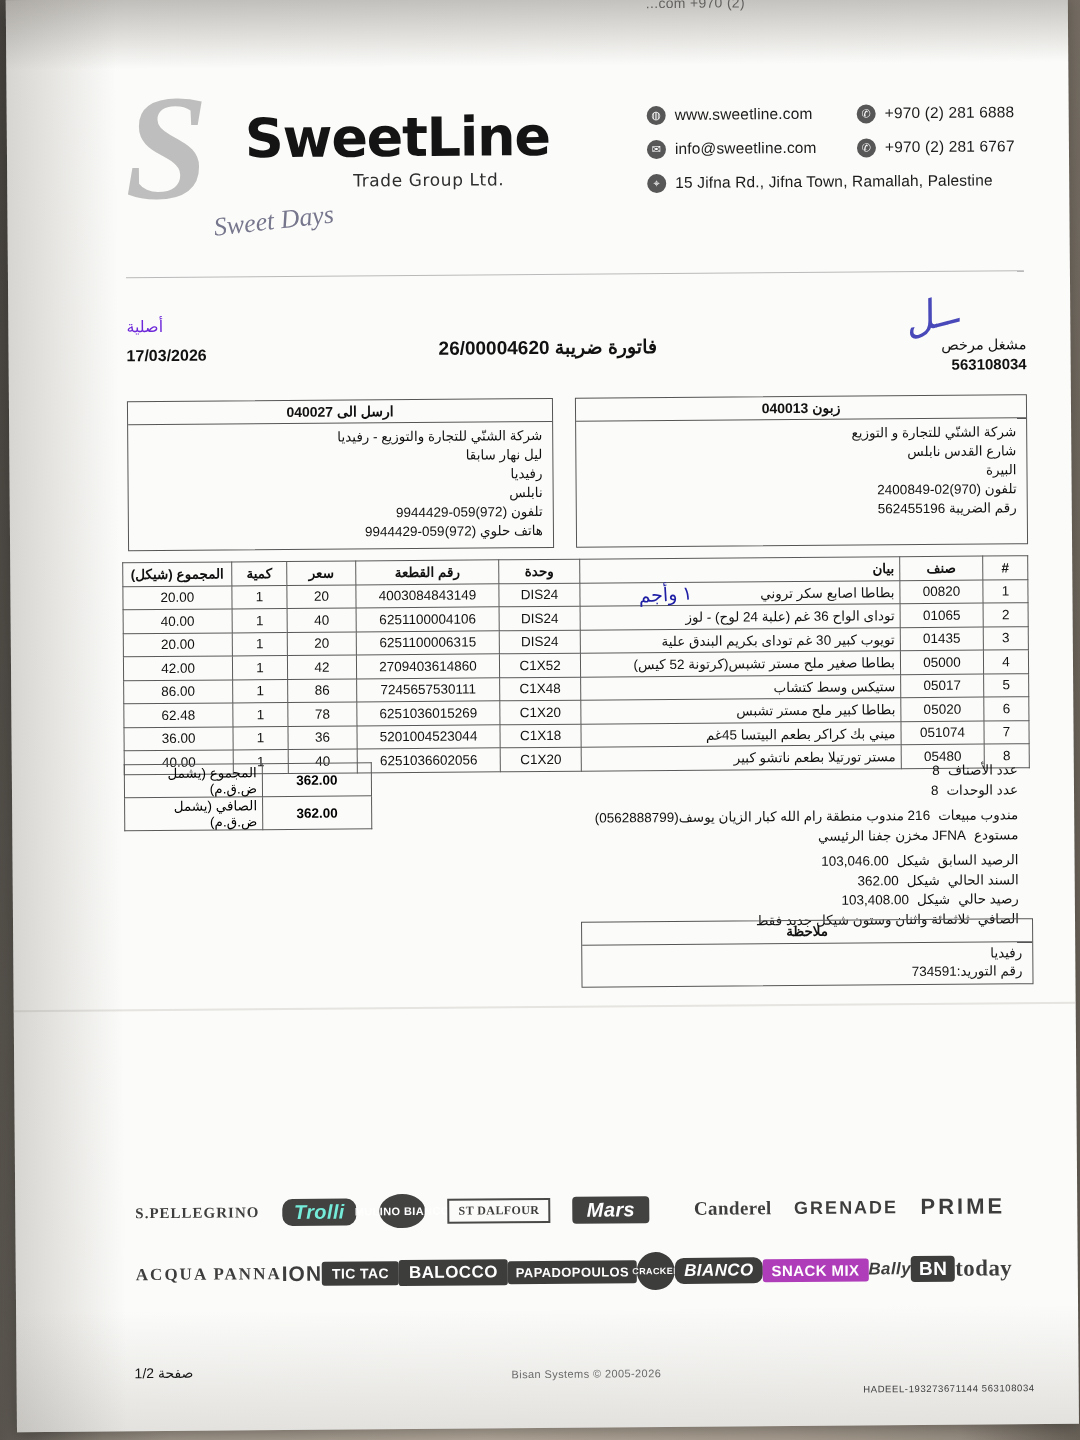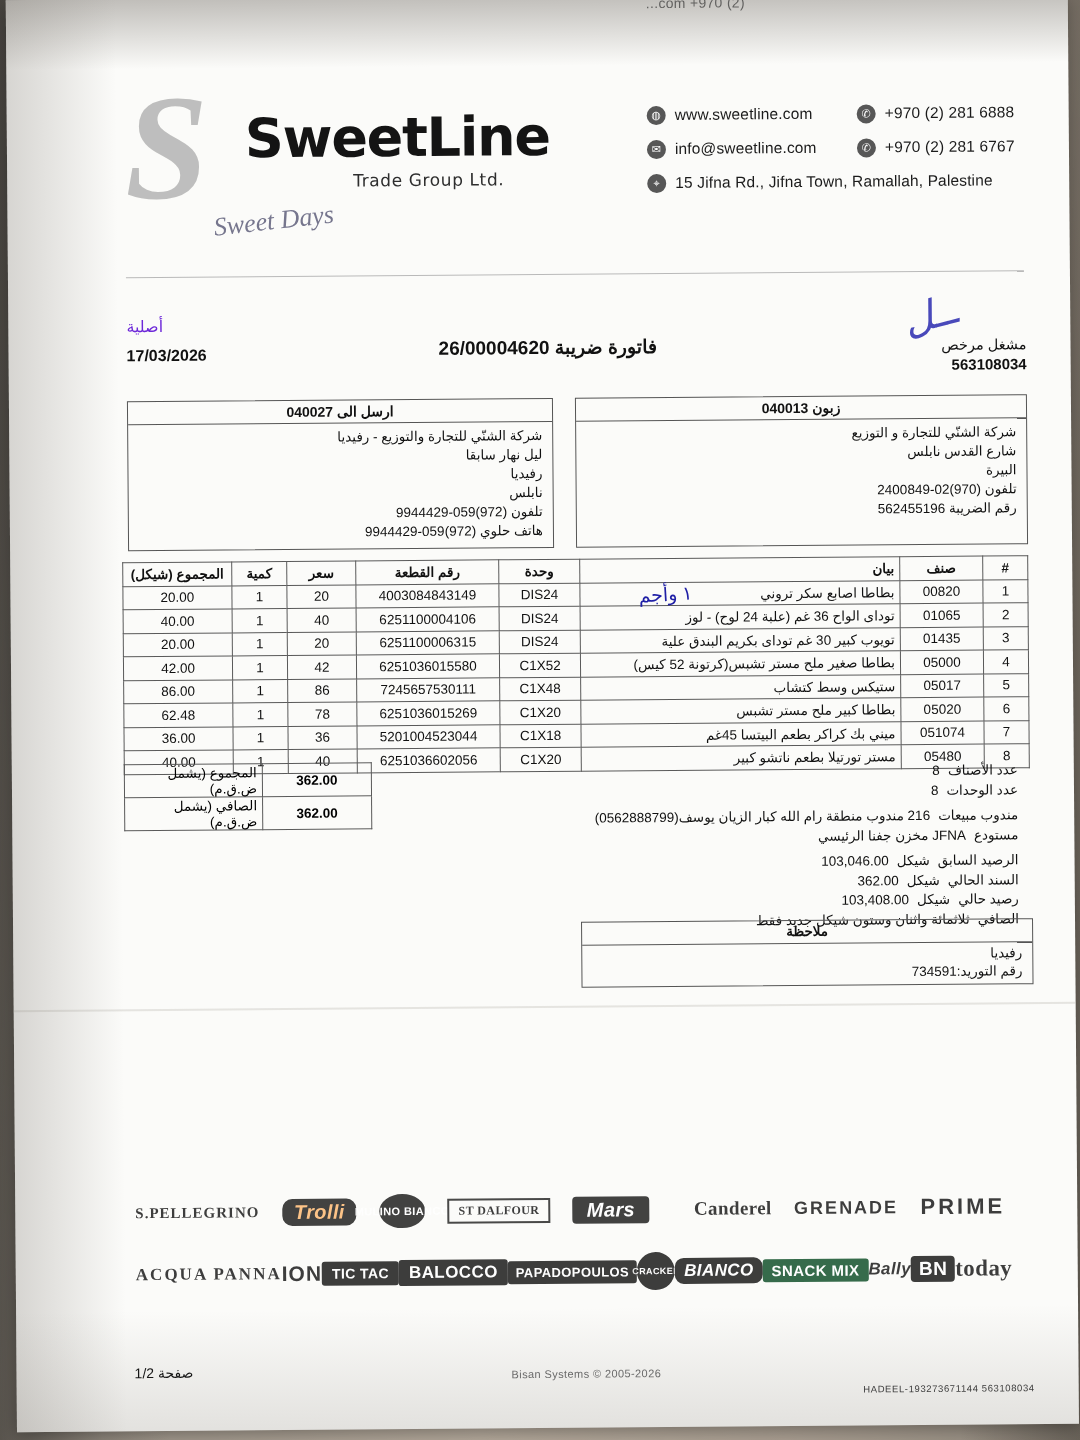--- a/index.html
+++ b/index.html
@@ -284,36 +284,36 @@
   .brand-row { display: flex; align-items: center; justify-content: space-between; height: 52px; }
   .brand-row.r2 { margin-top: 10px; }
   .bchip {
     color: #1d1d1d;
     font-weight: 700;
     letter-spacing: .4px;
     opacity: .85;
     white-space: nowrap;
   }
   .b-sp   { font-size: 15px; font-family: "Liberation Serif", serif; letter-spacing: 1px; }
-  .b-troll{ font-size: 20px; background: #222; color: #fdba74; border-radius: 10px; padding: 2px 12px; font-style: italic; }
+  .b-troll{ font-size: 20px; background: #222; color: #5eead4; border-radius: 10px; padding: 2px 12px; font-style: italic; }
   .b-mul  { font-size: 11px; background: #222; color: #fff; border-radius: 50%; width: 46px; height: 34px; display:flex;align-items:center;justify-content:center; text-align:center; line-height:9px; }
   .b-dalf { font-size: 12px; border: 2px solid #2a2a2a; padding: 3px 9px; font-family: "Liberation Serif", serif; }
   .b-mars { font-size: 20px; color: #fff; background: #222; padding: 2px 14px; border-radius: 4px; font-style: italic; }
   .b-faint{ font-size: 17px; opacity: .25; }
   .b-cand { font-size: 19px; font-family: "Liberation Serif", serif; }
   .b-gren { font-size: 18px; letter-spacing: 2px; }
   .b-prime{ font-size: 22px; letter-spacing: 3px; }
   .b-panna{ font-size: 17px; letter-spacing: 2px; font-family: "Liberation Serif", serif; }
   .b-ion  { font-size: 21px; letter-spacing: 1px; }
   .b-dark { font-size: 14px; background:#1c1c1c;color:#fff;padding:4px 10px;border-radius:3px; }
   .b-balo { font-size: 17px; background:#1c1c1c;color:#fff;padding:3px 10px;border-radius:3px; }
   .b-papa { font-size: 13px; background:#1c1c1c;color:#fff;padding:4px 8px;border-radius:3px; }
   .b-circ { width: 38px;height:38px;border-radius:50%;background:#1c1c1c;color:#fff;font-size:9px;display:flex;align-items:center;justify-content:center; }
   .b-ruff { font-size: 17px; background:#1c1c1c;color:#fff;padding:3px 9px;border-radius:9px;font-style:italic; }
-  .b-snack{ font-size: 15px; background:#14532d;color:#fff;padding:3px 9px;border-radius:3px; }
+  .b-snack{ font-size: 15px; background:#a21caf;color:#fff;padding:3px 9px;border-radius:3px; }
   .b-bally{ font-size: 17px; font-style: italic; }
   .b-bn   { font-size: 19px; background:#1c1c1c;color:#fff;padding:2px 8px;border-radius:4px; }
   .b-today{ font-size: 23px; font-family:"Liberation Serif", serif; }
 
   
   .f-page   { position: absolute; left: 118px; top: 1366px; font-size: 14px; color: #151515; direction: rtl; }
   .f-bisan  { position: absolute; left: 495px; top: 1372px; font-size: 11px; color: #6a6a6a; letter-spacing: .4px; }
   .f-code   { position: absolute; right: 44px; top: 1390px; font-size: 9.5px; color: #3c3c3c; letter-spacing: .6px; }
 </style>
 </head>
@@ -443,21 +443,21 @@
           <td class="c-piece">6251100006315</td>
           <td class="c-price">20</td>
           <td class="c-qty">1</td>
           <td class="c-total">20.00</td>
         </tr>
         <tr>
           <td class="c-num">4</td>
           <td class="c-code">05000</td>
           <td class="c-desc">بطاطا صغير ملح مستر تشبس(كرتونة 52 كيس)</td>
           <td class="c-unit">C1X52</td>
-          <td class="c-piece">6251036015580</td>
+          <td class="c-piece">2709403614860</td>
           <td class="c-price">42</td>
           <td class="c-qty">1</td>
           <td class="c-total">42.00</td>
         </tr>
         <tr>
           <td class="c-num">5</td>
           <td class="c-code">05017</td>
           <td class="c-desc">ستيكس وسط كتشاب</td>
           <td class="c-unit">C1X48</td>
           <td class="c-piece">7245657530111</td>

